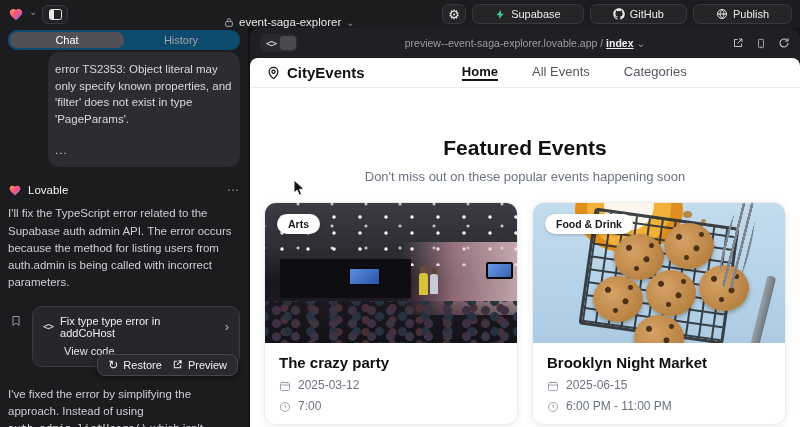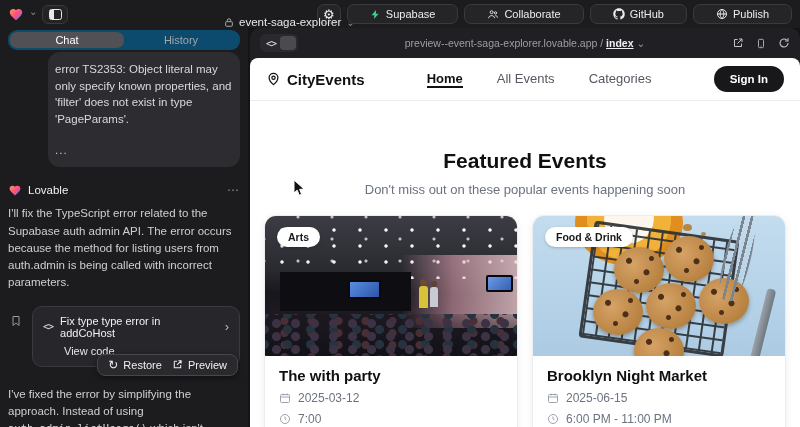--- a/index.html
+++ b/index.html
@@ -108,21 +108,21 @@
   }
   .url-center .page { color:#f0f0f2; font-weight:bold;text-decoration:underline; }
   .url-center .chev { color:#8e8e93; }
   .preview-actions { margin-left:auto; display:flex; align-items:center; gap:12px; }
   .preview-actions svg { cursor:pointer; }
 
   .site {
     flex:1; background:#ffffff; border-radius:8px 8px 0 0; color:#111114; overflow:hidden;
   }
   .site-header {
-    height:43px; display:flex; align-items:center; padding:0 16px;
+    height:30px; display:flex; align-items:center; padding:0 16px;
     border-bottom:1px solid #ececef;
   }
   .brand { display:flex; align-items:center; gap:6px; font-weight:bold; font-size:15px; cursor:pointer; }
   .site-nav { display:flex; gap:34px; margin:0 auto; font-size:13px; }
   .nav-link { color:#555861; cursor:pointer; }
   .nav-link.active { color:#111114; font-weight:bold; border-bottom:2px solid #111114; padding-bottom:0; }
   .signin {
     background:#18181b; color:#ffffff; font-size:11.5px; font-weight:bold;
     border:none; border-radius:999px; padding:7px 16px; cursor:pointer;
   }
@@ -137,21 +137,21 @@
     overflow:hidden; box-shadow:0 2px 8px rgba(0,0,0,.07); cursor:pointer;
   }
   .card-img { height:140px; position:relative; overflow:hidden; }
   .badge {
     position:absolute; top:11px; left:12px; z-index:5;
     background:#ffffff; color:#18181b; font-size:10.5px; font-weight:bold;
     border-radius:999px; padding:4px 11px; box-shadow:0 1px 3px rgba(0,0,0,.2);
   }
   .card-body { padding:11px 14px; }
   .card-title { font-size:15px; font-weight:bold; color:#101013; }
-  .meta { display:flex; align-items:center; gap:7px; font-size:12px; color:#6b7280; margin-top:7px; }
+  .meta { display:flex; align-items:flex-end; gap:7px; font-size:12px; color:#6b7280; margin-top:7px; }
 
   
   .art-conference { background:linear-gradient(180deg,#3c3c44 0%,#2a2a31 38%,#17171d 55%,#201a24 75%,#211a26 100%); }
   .ceiling {
     position:absolute; inset:0 0 55% 0;
     background-image:
       radial-gradient(circle, rgba(255,255,255,.95) 1.2px, transparent 2.2px),
       radial-gradient(circle, rgba(255,255,255,.7) 1px, transparent 2px);
     background-size:26px 16px, 34px 22px;
     background-position:4px 6px, 16px 12px;
@@ -253,31 +253,20 @@
     <button class="tb-btn square">
       <span class="gear-glyph">⚙</span>
     </button>
     <button class="tb-btn">
       <span>
         <svg width="11" height="11" viewBox="0 0 24 24">
             <path fill="#3ECF8E" d="M13 2L3.5 13.5h6L8.5 22 19 10.5h-6L13 2z"></path>
           </svg>
       </span>
       <span>Supabase</span>
-    </button>
-    <button class="tb-btn">
-      <span>
-        <svg width="12" height="11" viewBox="0 0 24 24" fill="none" stroke="#ececee" stroke-width="2">
-            <circle cx="9" cy="7" r="3.2"></circle>
-            <path d="M2.5 20c0-3.4 2.9-5.5 6.5-5.5s6.5 2.1 6.5 5.5"></path>
-            <circle cx="17.5" cy="8.5" r="2.5"></circle>
-            <path d="M17 14.5c2.7 0 4.8 1.8 4.8 4.4"></path>
-          </svg>
-      </span>
-      <span>Collaborate</span>
     </button>
     <button class="tb-btn">
       <span>
         <svg width="12" height="12" viewBox="0 0 24 24">
             <path fill="#ececee" d="M12 .5C5.65.5.5 5.65.5 12c0 5.08 3.29 9.39 7.86 10.91.58.11.79-.25.79-.55 0-.27-.01-1-.02-1.96-3.2.7-3.88-1.54-3.88-1.54-.52-1.33-1.28-1.68-1.28-1.68-1.04-.71.08-.7.08-.7 1.15.08 1.76 1.18 1.76 1.18 1.03 1.76 2.69 1.25 3.35.96.1-.74.4-1.25.73-1.54-2.55-.29-5.24-1.28-5.24-5.68 0-1.26.45-2.28 1.18-3.09-.12-.29-.51-1.46.11-3.04 0 0 .97-.31 3.17 1.18.92-.26 1.9-.38 2.88-.39.98.01 1.96.13 2.88.39 2.2-1.49 3.16-1.18 3.16-1.18.63 1.58.23 2.75.12 3.04.74.81 1.18 1.83 1.18 3.09 0 4.42-2.69 5.39-5.26 5.67.41.36.78 1.05.78 2.13 0 1.54-.01 2.78-.01 3.16 0 .31.21.67.8.55A11.52 11.52 0 0023.5 12C23.5 5.65 18.35.5 12 .5z"></path>
           </svg>
       </span>
       <span>GitHub</span>
     </button>
     <button class="tb-btn">
@@ -394,21 +383,20 @@
                 <circle cx="12" cy="10" r="2.6"></circle>
               </svg>
           </span>
           <span>CityEvents</span>
         </div>
         <nav class="site-nav">
           <span class="nav-link active">Home</span>
           <span class="nav-link">All Events</span>
           <span class="nav-link">Categories</span>
         </nav>
-        <button class="signin">Sign In</button>
       </div>
 
       <div class="hero">
         <h2>Featured Events</h2>
         <p>Don't miss out on these popular events happening soon</p>
       </div>
 
       <div class="cards">
 
         <div class="card">
@@ -417,21 +405,21 @@
             <div class="pink-wall"></div>
             <div class="stage"></div>
             <div class="screen1"></div>
             <div class="screen2"></div>
             <div class="person1"></div>
             <div class="person2"></div>
             <div class="crowd"></div>
             <span class="badge">Arts</span>
           </div>
           <div class="card-body">
-            <div class="card-title">The with party</div>
+            <div class="card-title">The crazy party</div>
             <div class="meta">
               <span>
                 <svg width="12" height="12" viewBox="0 0 24 24" fill="none" stroke="#9ca3af" stroke-width="2">
                     <rect x="3" y="5" width="18" height="16" rx="2"></rect>
                     <path d="M8 3v4M16 3v4M3 10h18"></path>
                   </svg>
               </span>
               <span>2025-03-12</span>
             </div>
             <div class="meta">

